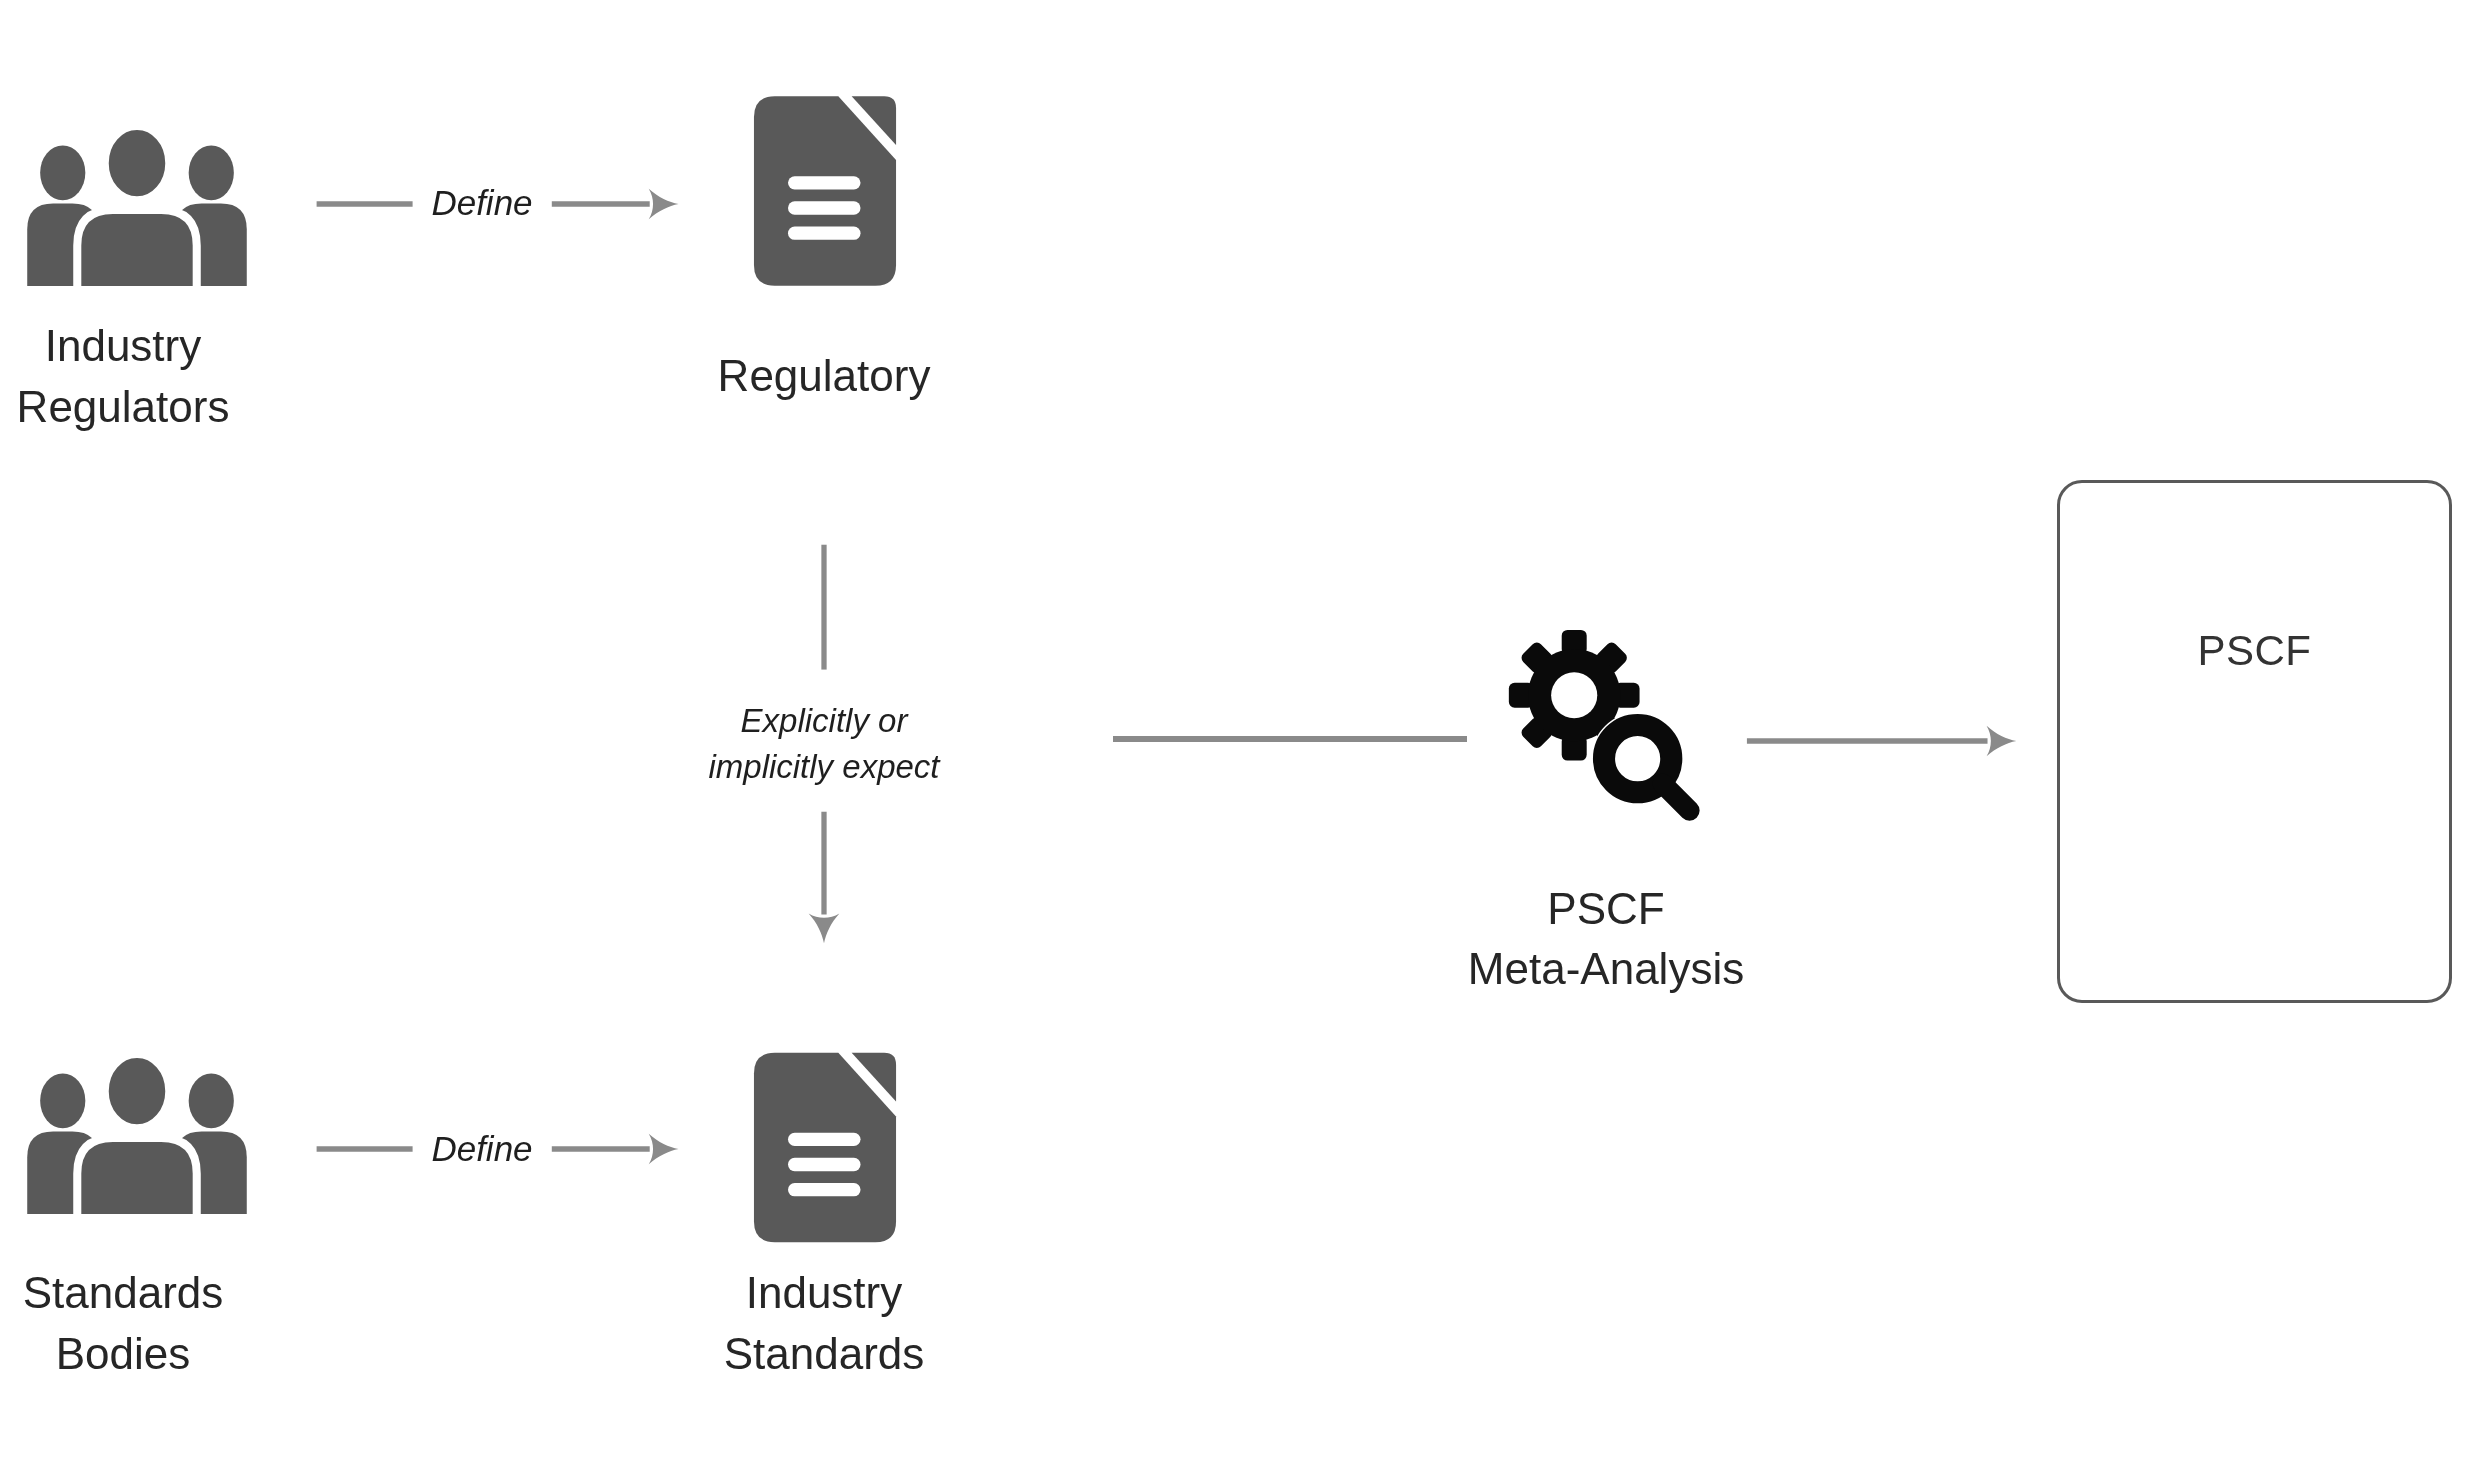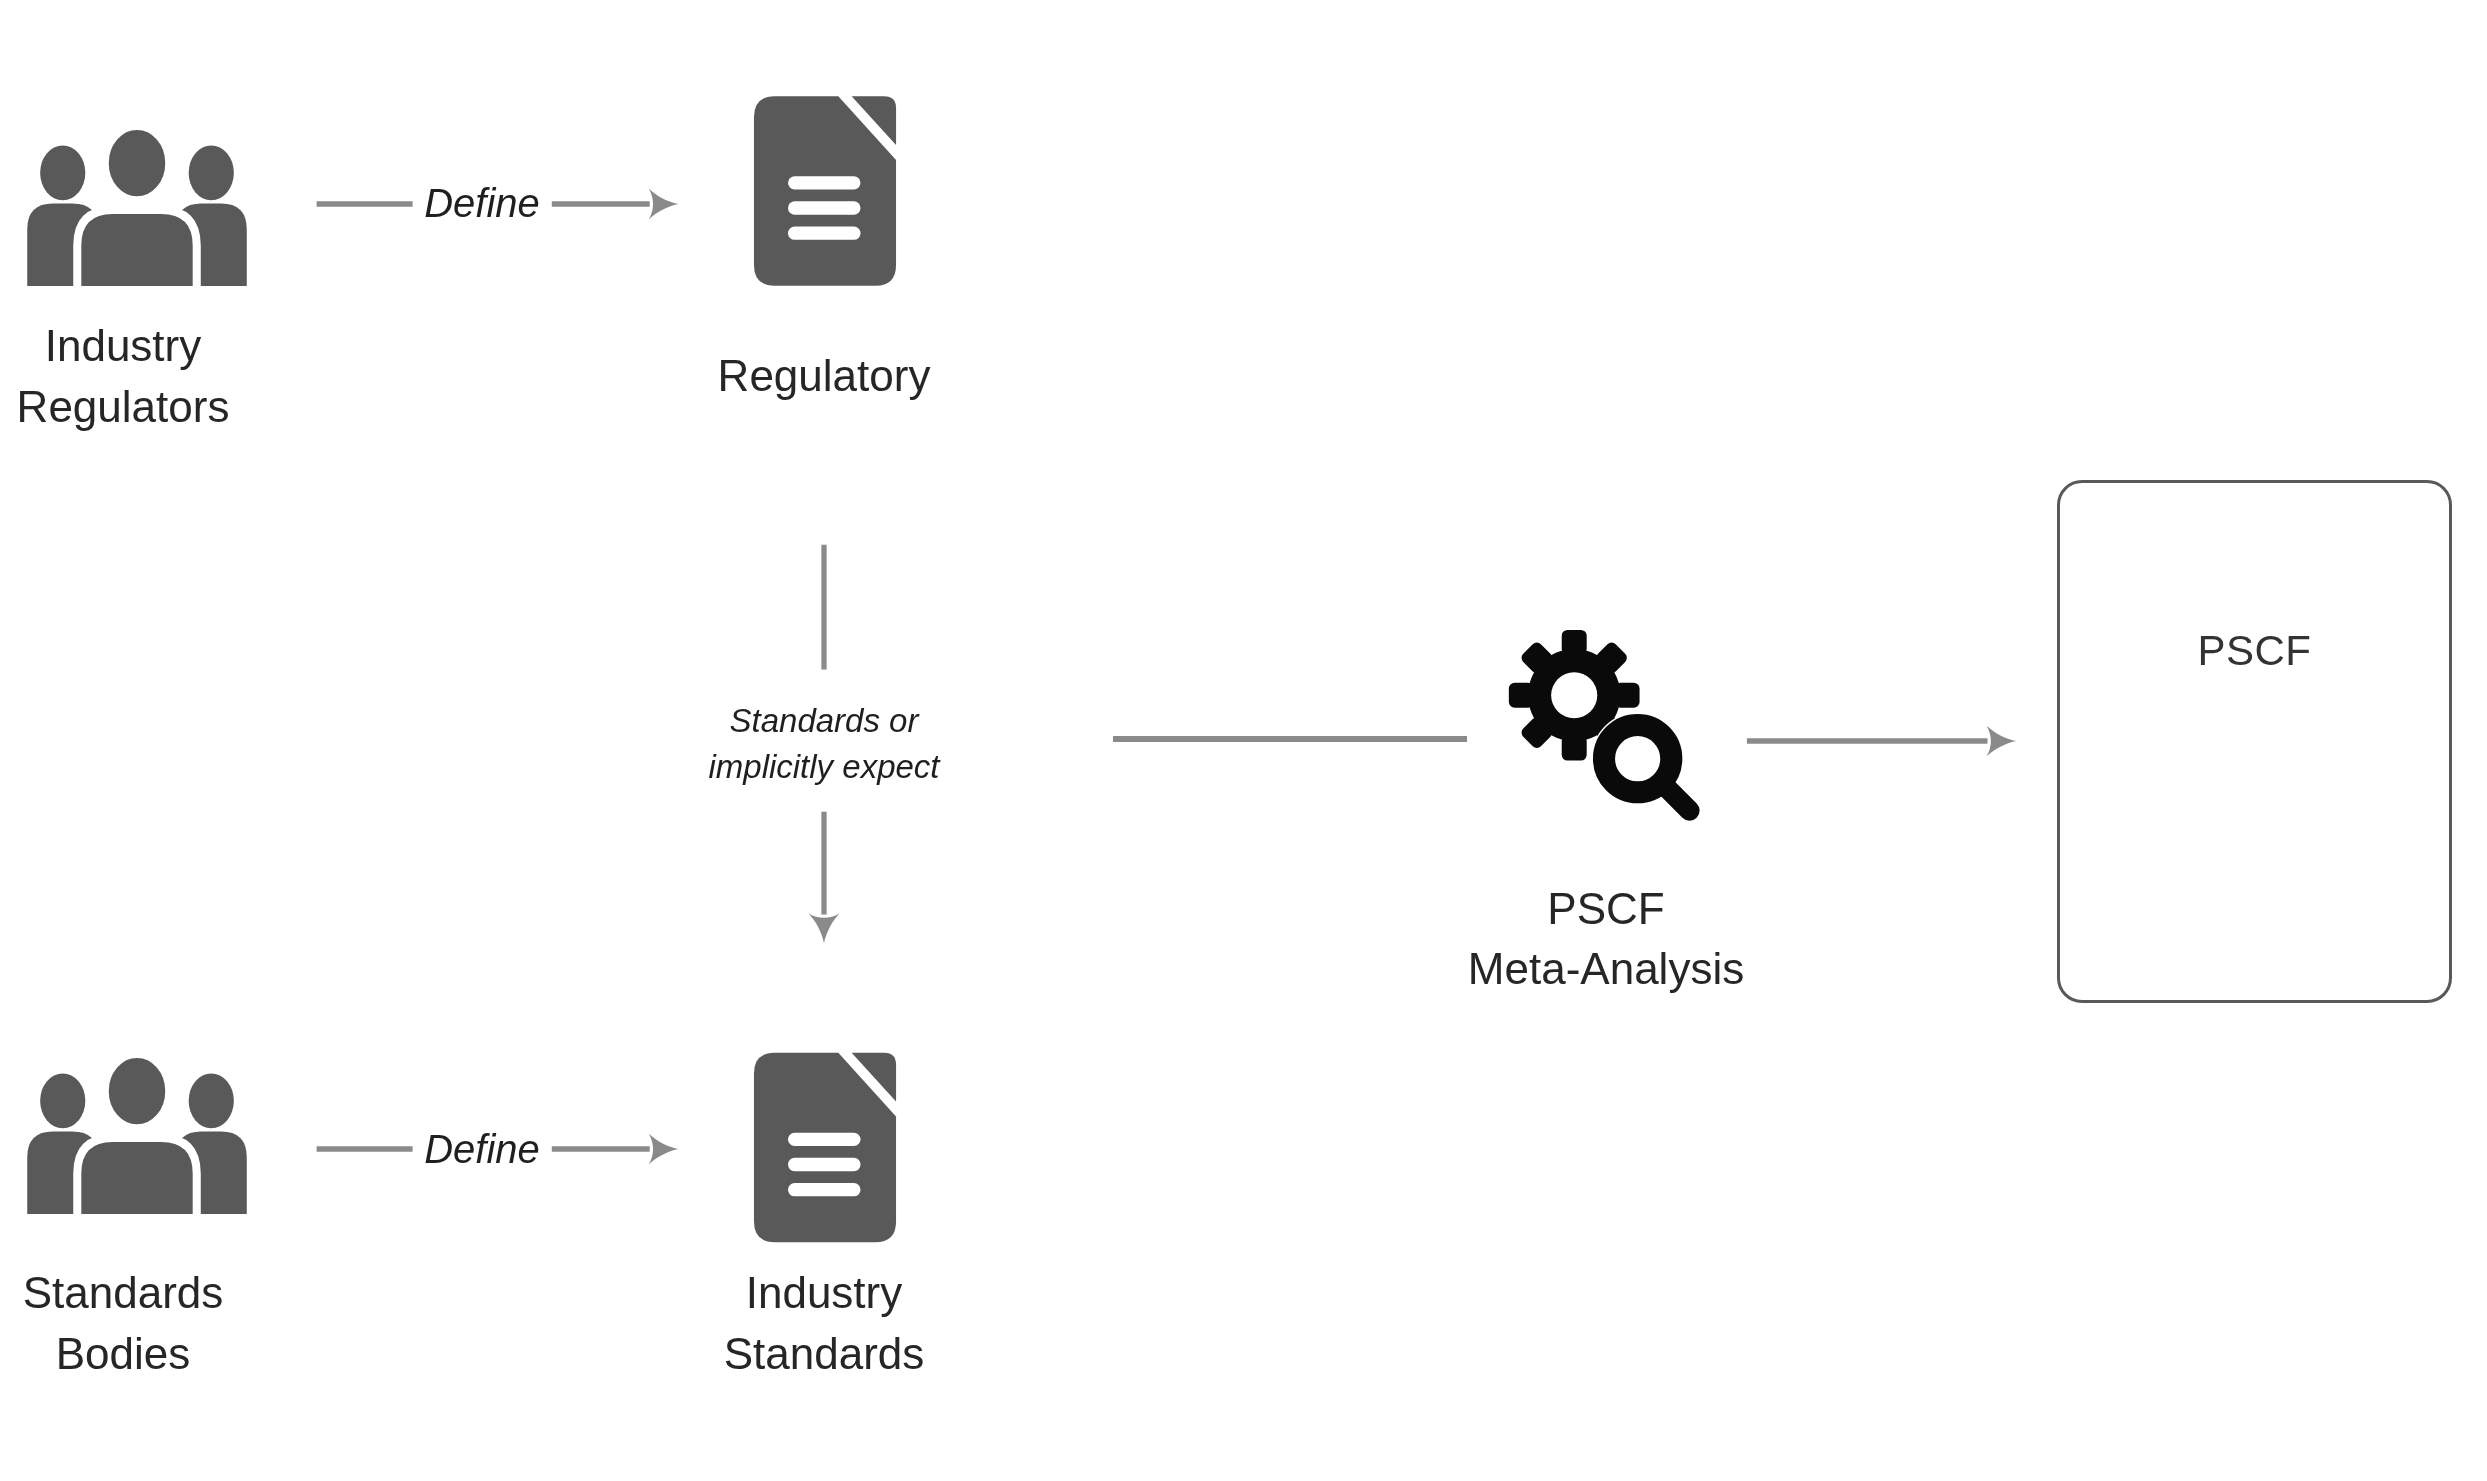--- a/index.html
+++ b/index.html
@@ -20,21 +20,21 @@
     font-weight: 400;
     white-space: nowrap;
   }
   .edge-label {
     color: #1f1f1f;
     font-style: italic;
     font-weight: 500;
     text-align: center;
     white-space: nowrap;
   }
-  .define-label { font-size: 40px; line-height: 42px; }
+  .define-label { font-size: 35px; line-height: 42px; }
   .expect-label { font-size: 33px; line-height: 46px; }
   .line { stroke: var(--arrow, #8a8a8a); stroke-width: 5.5; fill: none; }
   .ah   { fill: var(--arrow, #8a8a8a); stroke: none; }
   .ic   { fill: var(--icon, #595959); }
   .icw  { fill: var(--icon, #595959); stroke: #ffffff; stroke-width: 5; }
   .blk  { fill: var(--black, #0a0a0a); }
   .blk-stroke { stroke: var(--black, #0a0a0a); fill: none; }
   .white-stroke { stroke: #ffffff; fill: none; }
   .hline { background: var(--arrow, #8a8a8a); }
   .box {
@@ -95,21 +95,21 @@
   </div>
 
   <svg class="abs" style="left:795px; top:538px;" width="58" height="413" viewBox="0 0 60 430">
     <line class="line" x1="30" y1="7" x2="30" y2="137"></line>
     <line class="line" x1="30" y1="285" x2="30" y2="392"></line>
     <g transform="translate(30,391) rotate(90)">
       <path class="ah" d="M0,-16 C10,-7 21,-2 31,0 C21,2 10,7 0,16 C6,6 6,-6 0,-16 Z"></path>
     </g>
   </svg>
   <div class="abs edge-label expect-label" style="left:632px; top:698px; width:384px;">
-    <div>Standards or</div>
+    <div>Explicitly or</div>
     <div>implicitly expect</div>
   </div>
 
   <div class="abs hline" style="left:1113px; top:736px; width:354px; height:5.8px;"></div>
 
   <div class="abs" style="left:1505px; top:624px;">
     <svg width="198" height="204" viewBox="0 0 206 212">
       <g transform="translate(72,74)">
         <rect class="blk" x="42" y="-13" width="26" height="26" rx="6" transform="rotate(0)"></rect>
         <rect class="blk" x="42" y="-13" width="26" height="26" rx="6" transform="rotate(45)"></rect>

